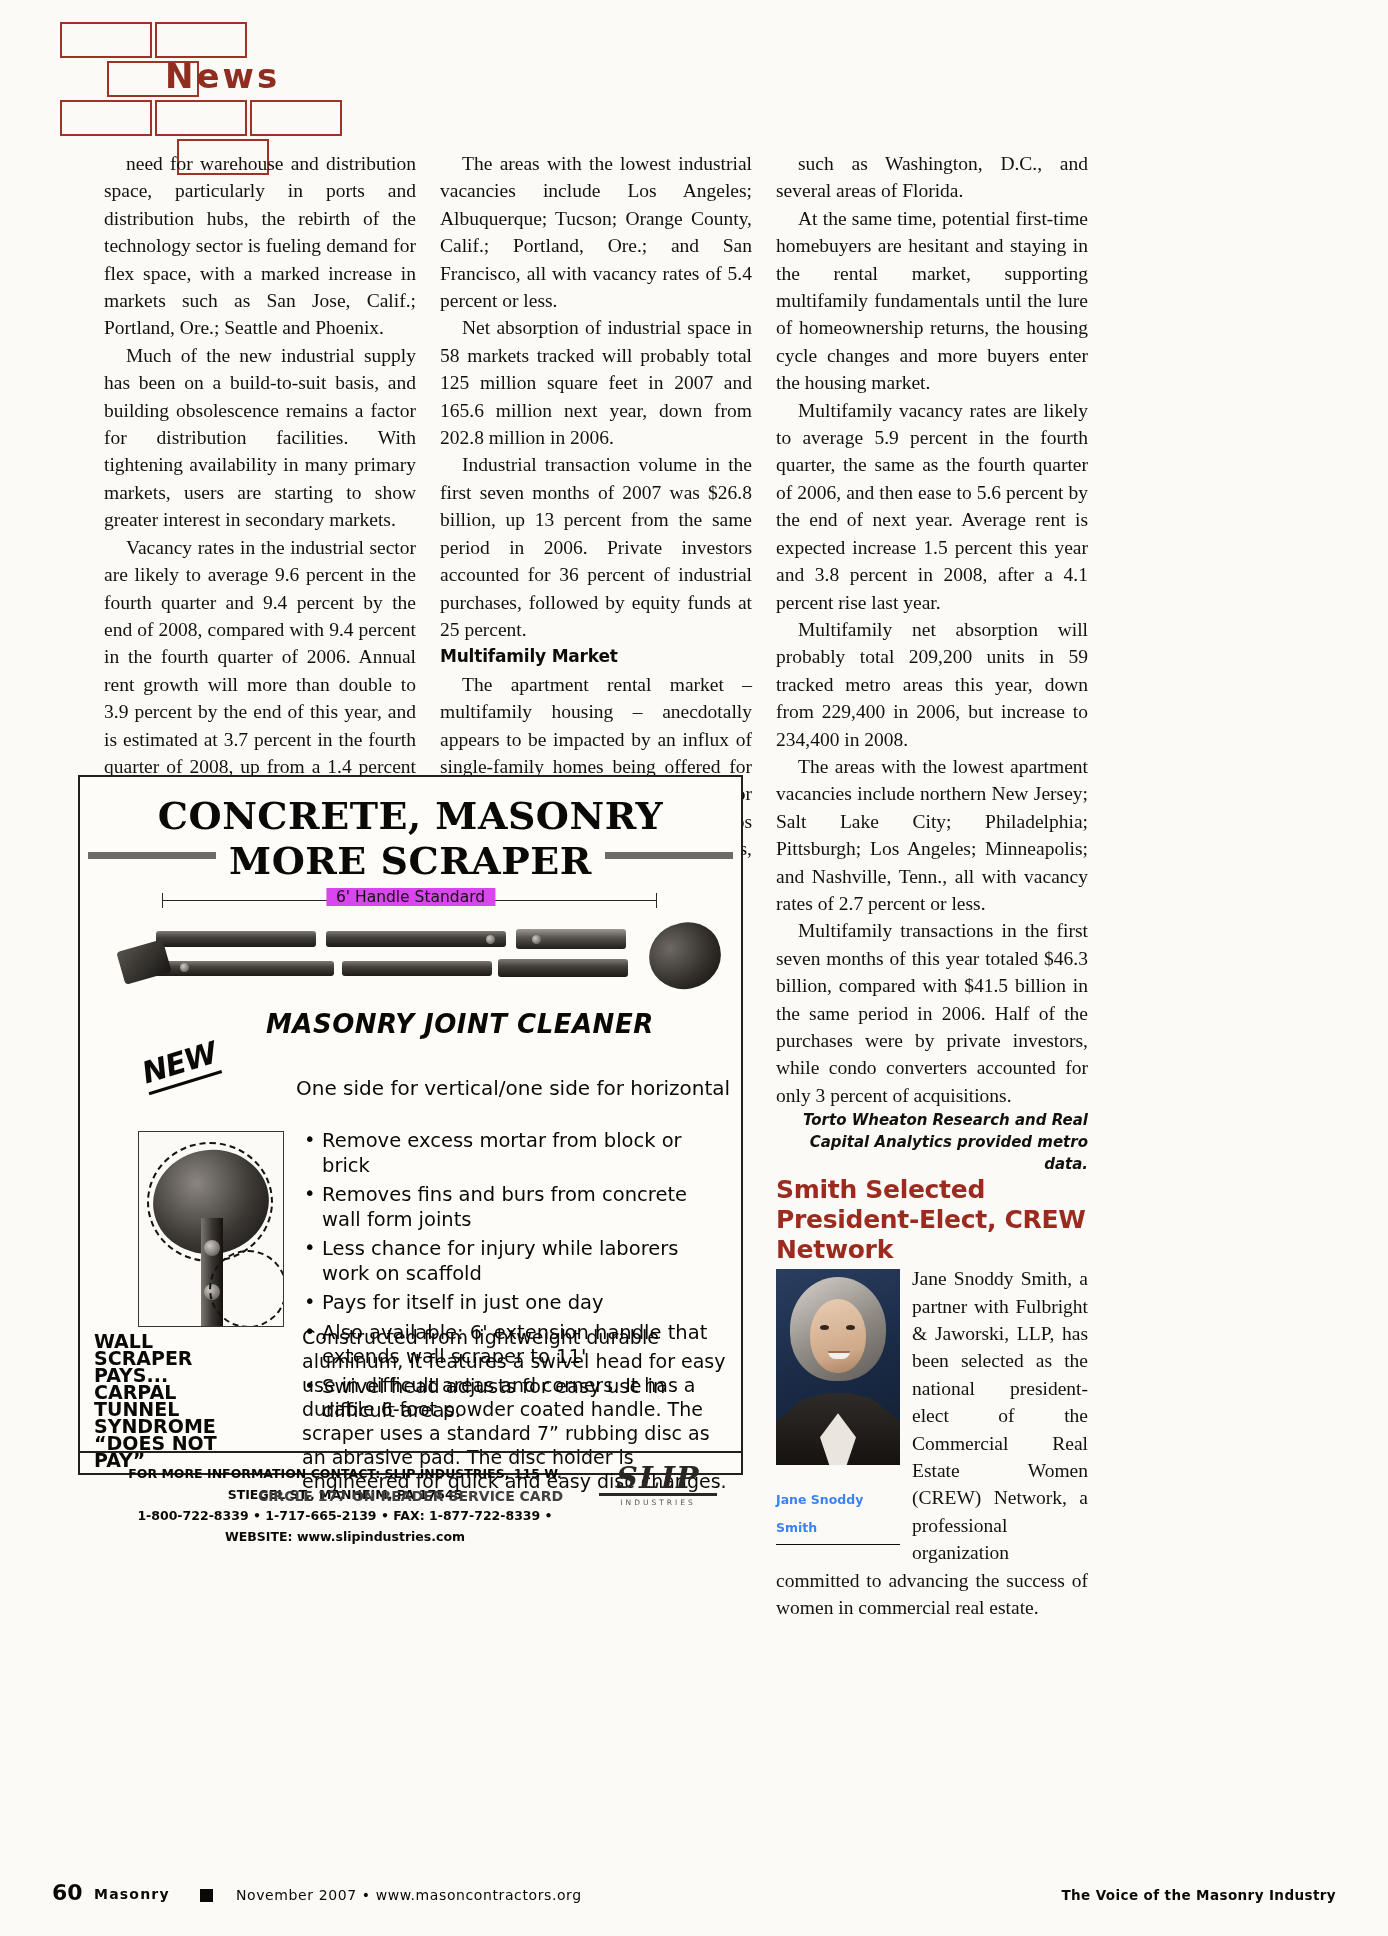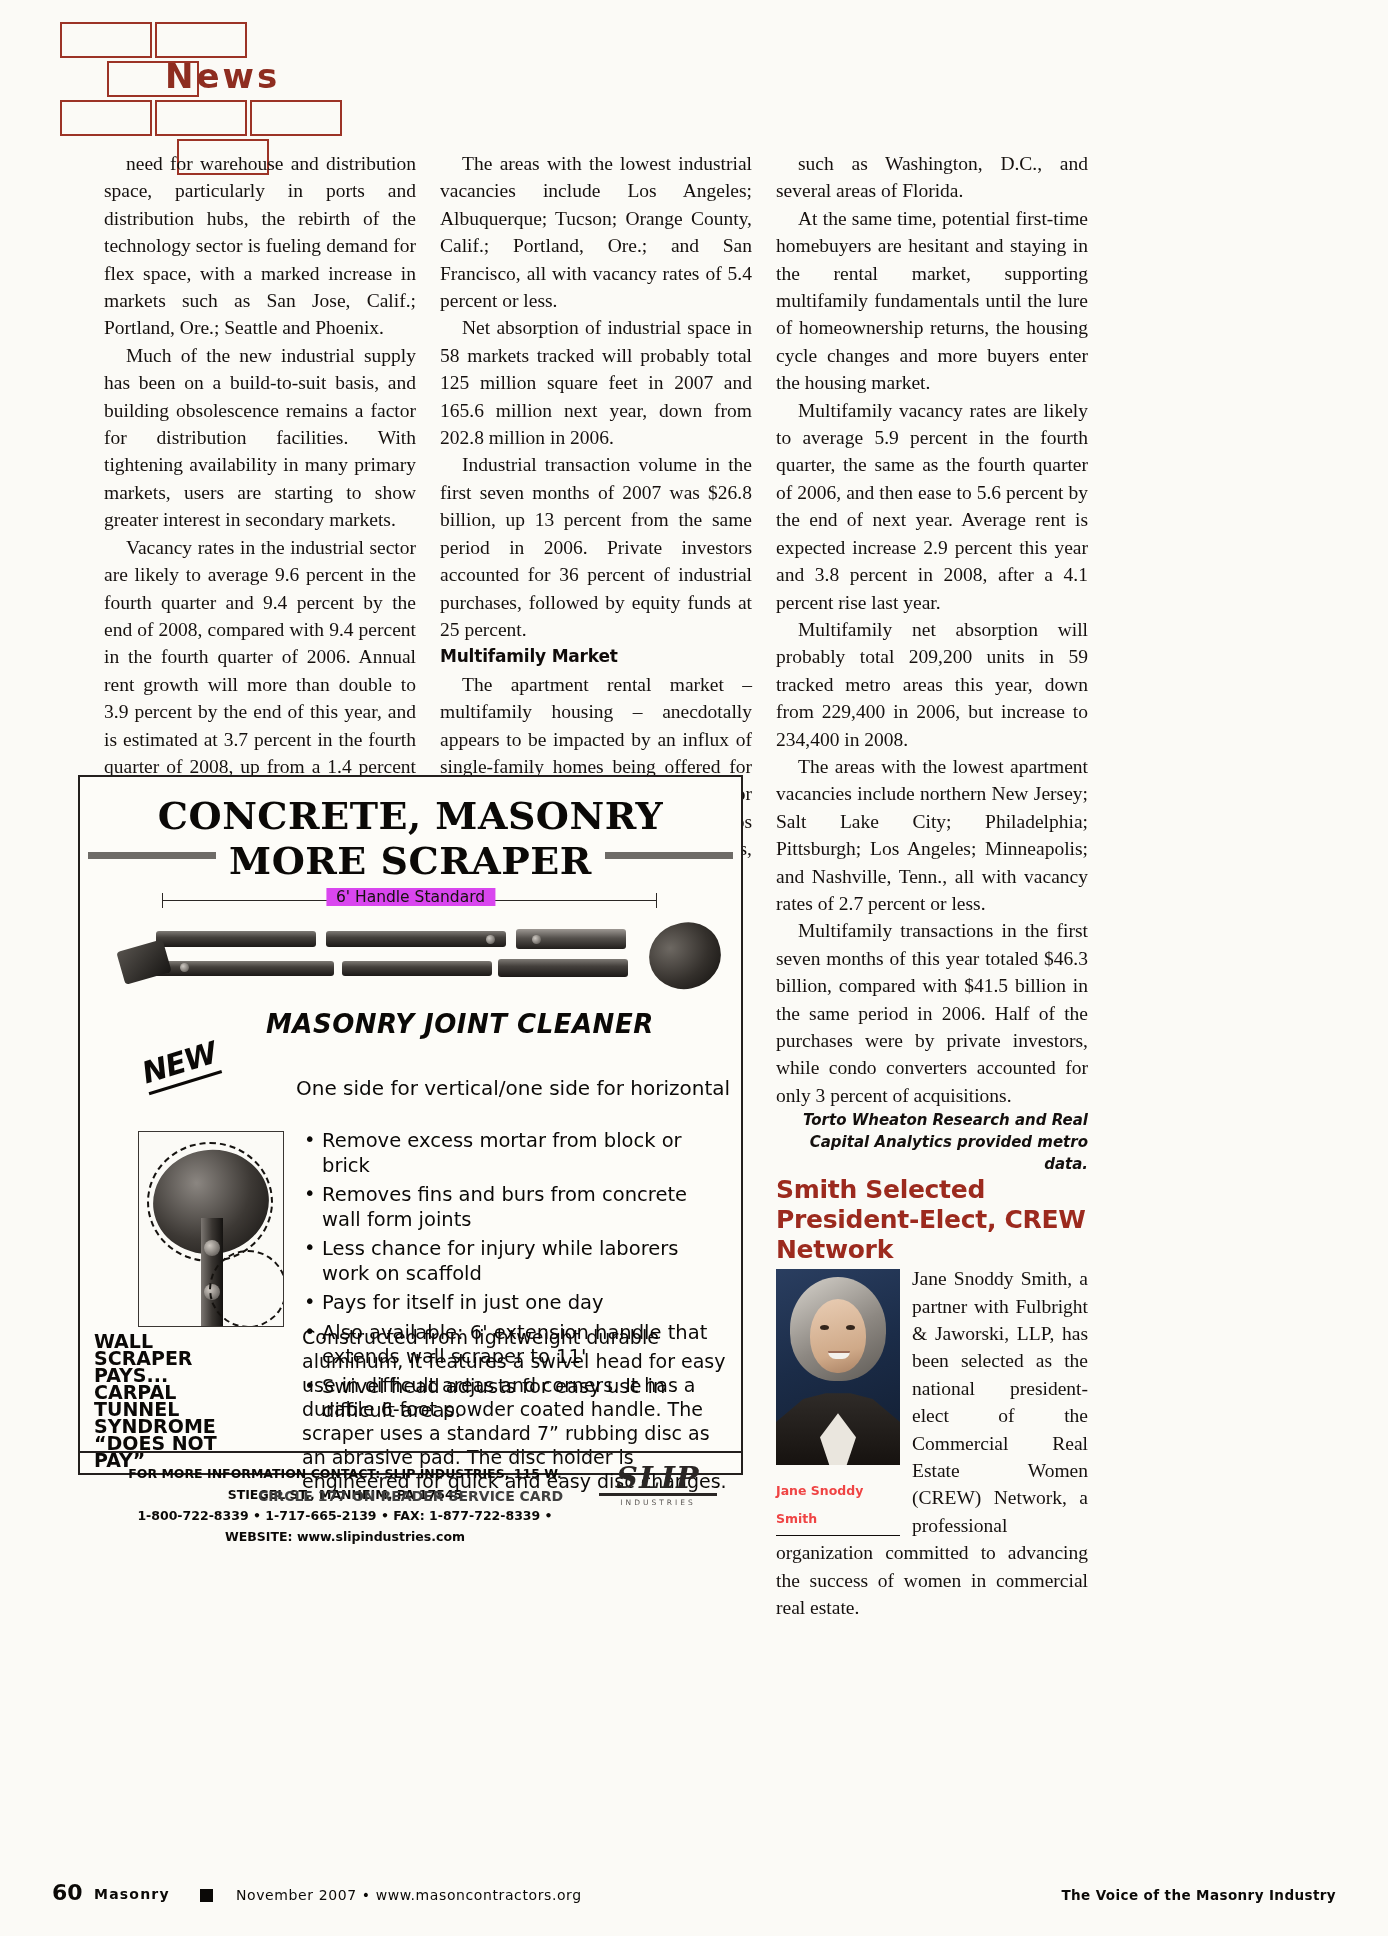--- a/index.html
+++ b/index.html
@@ -159,22 +159,22 @@
     position: absolute;
     left: 44px; bottom: 0;
     width: 36px; height: 52px;
     background: #eae6de;
     clip-path: polygon(50% 0, 100% 46%, 74% 100%, 26% 100%, 0 46%);
   }
   .portrait-caption {
     font-family: "DejaVu Sans", sans-serif;
     font-weight: bold;
     font-size: 12.5px;
-    color: #ef4444;
-    margin-top: 12px;
+    color: #3b82f6;
+    margin-top: 21px;
     text-align: left;
     border-bottom: 1px solid #100c0a;
     padding-bottom: 3px;
   }
 
   
   .ad {
     position: absolute;
     left: 78px;
     top: 775px;
@@ -528,21 +528,21 @@
     <p>The areas with the lowest industrial vacancies include Los Angeles; Albuquerque; Tucson; Orange County, Calif.; Portland, Ore.; and San Francisco, all with vacancy rates of 5.4 percent or less.</p>
     <p>Net absorption of industrial space in 58 markets tracked will probably total 125 million square feet in 2007 and 165.6 million next year, down from 202.8 million in 2006.</p>
     <p>Industrial transaction volume in the first seven months of 2007 was $26.8 billion, up 13 percent from the same period in 2006. Private investors accounted for 36 percent of industrial purchases, followed by equity funds at 25 percent.</p>
     <p class="subhead">Multifamily Market</p>
     <p>The apartment rental market – multifamily housing – anecdotally appears to be impacted by an influx of single-family homes being offered for rent, cutting into the demand for apartment rentals. In addition, condos are being converted into rental units, particularly in markets</p>
   </div>
 
   <div class="col" id="col3">
     <p>such as Washington, D.C., and several areas of Florida.</p>
     <p>At the same time, potential first-time homebuyers are hesitant and staying in the rental market, supporting multifamily fundamentals until the lure of homeownership returns, the housing cycle changes and more buyers enter the housing market.</p>
-    <p>Multifamily vacancy rates are likely to average 5.9 percent in the fourth quarter, the same as the fourth quarter of 2006, and then ease to 5.6 percent by the end of next year. Average rent is expected increase 2.9 percent this year and 3.8 percent in 2008, after a 4.1 percent rise last year.</p>
+    <p>Multifamily vacancy rates are likely to average 5.9 percent in the fourth quarter, the same as the fourth quarter of 2006, and then ease to 5.6 percent by the end of next year. Average rent is expected increase 1.5 percent this year and 3.8 percent in 2008, after a 4.1 percent rise last year.</p>
     <p>Multifamily net absorption will probably total 209,200 units in 59 tracked metro areas this year, down from 229,400 in 2006, but increase to 234,400 in 2008.</p>
     <p>The areas with the lowest apartment vacancies include northern New Jersey; Salt Lake City; Philadelphia; Pittsburgh; Los Angeles; Minneapolis; and Nashville, Tenn., all with vacancy rates of 2.7 percent or less.</p>
     <p>Multifamily transactions in the first seven months of this year totaled $46.3 billion, compared with $41.5 billion in the same period in 2006. Half of the purchases were by private investors, while condo converters accounted for only 3 percent of acquisitions.</p>
     <p class="attribution">Torto Wheaton Research and Real Capital Analytics provided metro data.</p>
 
     <p class="crew-head">Smith Selected President-Elect, CREW Network</p>
 
     <div class="portrait-wrap">
       <div class="portrait">
         <div class="bg"></div>

